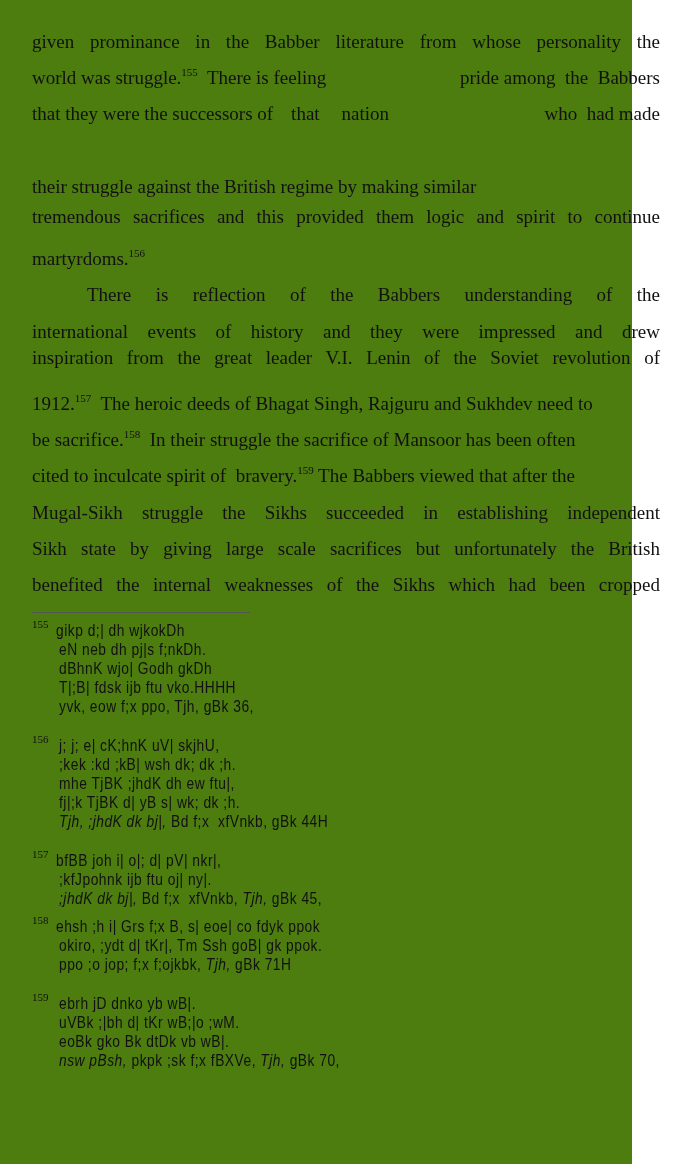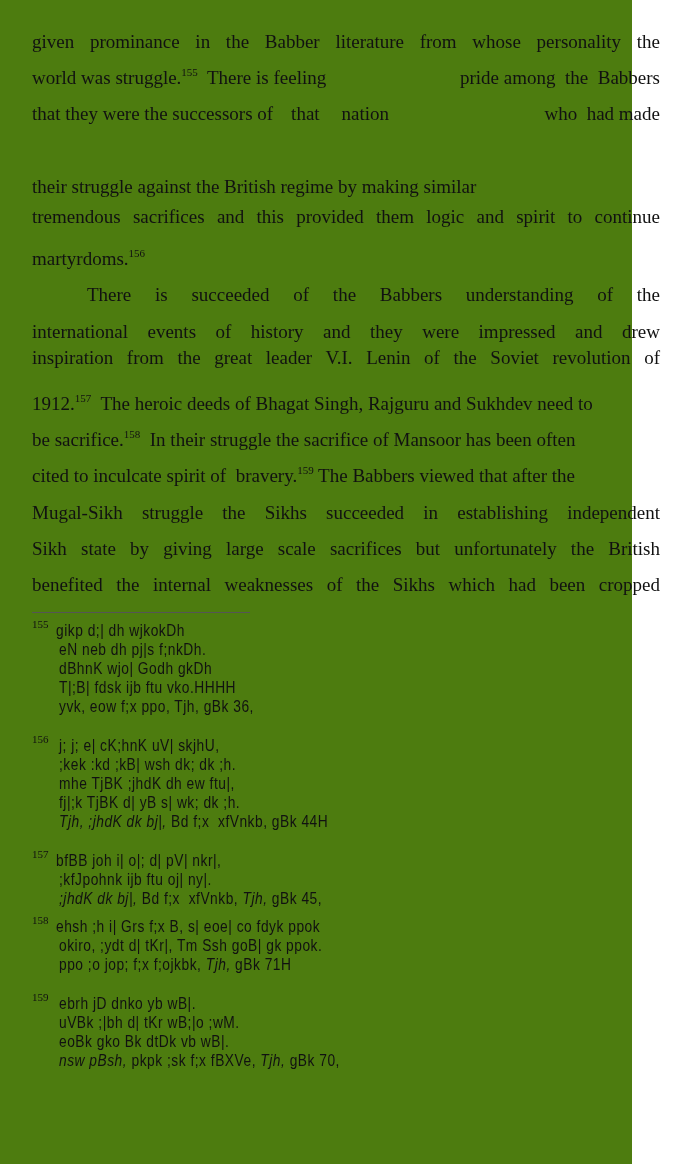--- a/index.html
+++ b/index.html
@@ -106,21 +106,21 @@
       <span>that they were the successors of</span><span class="gap" style="width:18px;"></span><span>that</span><span class="gap" style="width:22px;"></span><span>nation</span><span style="white-space:pre; position:absolute; right:0;">who  had made</span>
     </div>
 
     <div class="line justify" style="top:127px;margin-top:48px;">tremendous sacrifices and this provided them logic and  spirit to continue</div>
     <div class="line left" style="top:145px;">their struggle against the British regime by making similar</div>
 
     <div class="line left" style="top:217px;">
       <span>martyrdoms.</span><sup>156</sup>
     </div>
 
-    <div class="line justify" style="top:253px; left:55px; width:573px;">There is succeeded of the Babbers understanding of the</div>
+    <div class="line justify" style="top:253px; left:55px; width:573px;">There is reflection of the Babbers understanding of the</div>
     <div class="line justify" style="top:290px;">international events of history and they were impressed and drew</div>
     <div class="line justify" style="top:316px;">inspiration from the great leader V.I. Lenin of the Soviet revolution of</div>
 
     <div class="line left" style="top:362px;">
       <span>1912.</span><sup>157</sup><span style="white-space:pre;">  The heroic deeds of Bhagat Singh, Rajguru and Sukhdev need to</span>
     </div>
 
     <div class="line left" style="top:398px;">
       <span>be sacrifice.</span><sup>158</sup><span style="white-space:pre;">  In their struggle the sacrifice of Mansoor has been often</span>
     </div>

